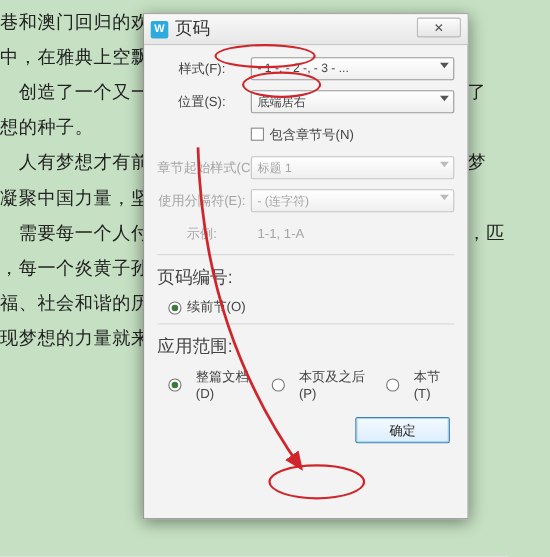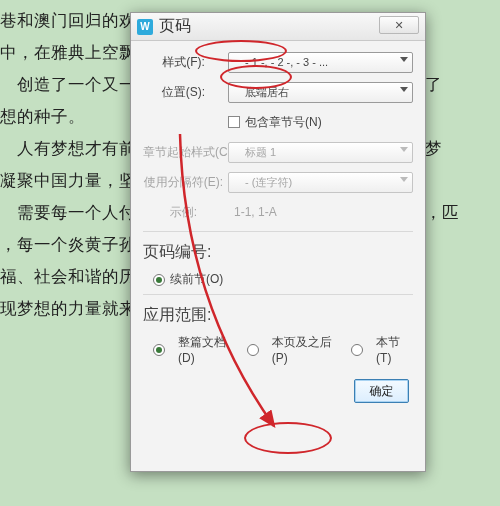--- a/index.html
+++ b/index.html
@@ -7,40 +7,40 @@
 .doc{padding:4px 0 10px;font-size:16.5px;line-height:32px;color:#222;letter-spacing:.5px;white-space:pre-line}
 .dlg{position:absolute;left:130px;top:12px;width:296px;height:460px;background:#f3f3f3;border:1px solid #999;box-shadow:0 3px 14px rgba(0,0,0,.45)}
 .tbar{height:28px;background:linear-gradient(#f8f8f8,#e7e7e7);border-bottom:1px solid #c8c8c8;display:flex;align-items:center;padding:0 6px;position:relative}
 .logo{width:16px;height:16px;background:#2eaadc;border-radius:2px;display:flex;align-items:center;justify-content:center;color:#fff;font-size:10px;font-weight:bold}
 .title{font-size:16px;margin-left:6px;color:#333}
 .cls{position:absolute;right:6px;top:3px;width:40px;height:18px;border:1px solid #b8b8b8;border-radius:2px;background:linear-gradient(#fdfdfd,#e6e6e6);display:flex;align-items:center;justify-content:center;font-size:11px;color:#555}
 .body{padding:10px 12px 8px;font-size:12px;color:#444}
 .row{display:flex;align-items:center;margin-bottom:8px;height:22px}
 .lbl{width:85px;text-align:center;padding-right:4px;white-space:nowrap}
 .lbl.dis{color:#a5a5a5}
-.combo{flex:1;height:21px;background:linear-gradient(#fff,#efefef);border:1px solid #9a9a9a;border-radius:2px;display:flex;align-items:center;padding:0 16px;position:relative;font-size:11px}
+.combo{flex:1;height:21px;background:linear-gradient(#fff,#efefef);border:1px solid #9a9a9a;border-radius:2px;display:flex;align-items:center;padding:0 5px;position:relative;font-size:11px}
 .combo.dis{color:#a5a5a5;border-color:#c5c5c5}
 .caret{position:absolute;right:4px;top:4px;width:0;height:0;border-left:4px solid transparent;border-right:4px solid transparent;border-top:5px solid #555}
 .combo.dis .caret{border-top-color:#bbb}
 .chk{width:12px;height:12px;border:1px solid #888;background:#fff;margin-right:5px}
 .sep{border-top:1px solid #d8d8d8;margin:6px 0 10px}
 .grp{font-size:16px;margin-bottom:8px}
 .radio{width:12px;height:12px;border:1px solid #777;border-radius:50%;background:#fff;display:inline-flex;align-items:center;justify-content:center;margin-right:5px;flex-shrink:0}
 .radio.on::after{content:"";width:6px;height:6px;border-radius:50%;background:#3a7a3a}
 .rrow{display:flex;align-items:center;margin:6px 0 6px 10px;font-size:12px}
 .spin{width:55px;height:20px;border:1px solid #aaa;background:#fff;margin-left:6px;display:flex}
 .spin-in{flex:1}
 .spin-b{width:14px;display:flex;flex-direction:column}
 .spb{flex:1;border-left:1px solid #ccc;background:linear-gradient(#f6f6f6,#e2e2e2);display:flex;align-items:center;justify-content:center}
 .spb:first-child{border-bottom:1px solid #ccc}
 .tri-u{width:0;height:0;border-left:3px solid transparent;border-right:3px solid transparent;border-bottom:4px solid #666}
 .tri-d{width:0;height:0;border-left:3px solid transparent;border-right:3px solid transparent;border-top:4px solid #666}
 .hrow{display:flex;align-items:center;gap:8px;margin:5px 0 6px 10px;font-size:12px}
 .btns{display:flex;justify-content:flex-end;gap:10px;margin-top:14px;padding-right:4px}
-.btn{width:55px;height:24px;border:1px solid #8a8a8a;border-radius:2px;background:linear-gradient(#fdfdfd,#e3e3e3);display:flex;align-items:center;justify-content:center;font-size:12px;color:#222}
+.btn{width:86px;height:24px;border:1px solid #8a8a8a;border-radius:2px;background:linear-gradient(#fdfdfd,#e3e3e3);display:flex;align-items:center;justify-content:center;font-size:12px;color:#222}
 .btn.pri{border:1px solid #3b7fb3;box-shadow:0 0 0 1px #a9d3f2 inset;background:linear-gradient(#f4faff,#dceefe)}
 .ring{position:absolute;border:2px solid #d0262b;border-radius:50%;pointer-events:none}
 .r1{left:195px;top:40px;width:92px;height:22px}
 .r2{left:220px;top:65px;width:72px;height:24px}
 .r3{left:244px;top:422px;width:88px;height:32px}
 .arrow{position:absolute;left:174px;top:130px;width:160px;height:320px;pointer-events:none}
 </style>
 </head>
 <body>
 

